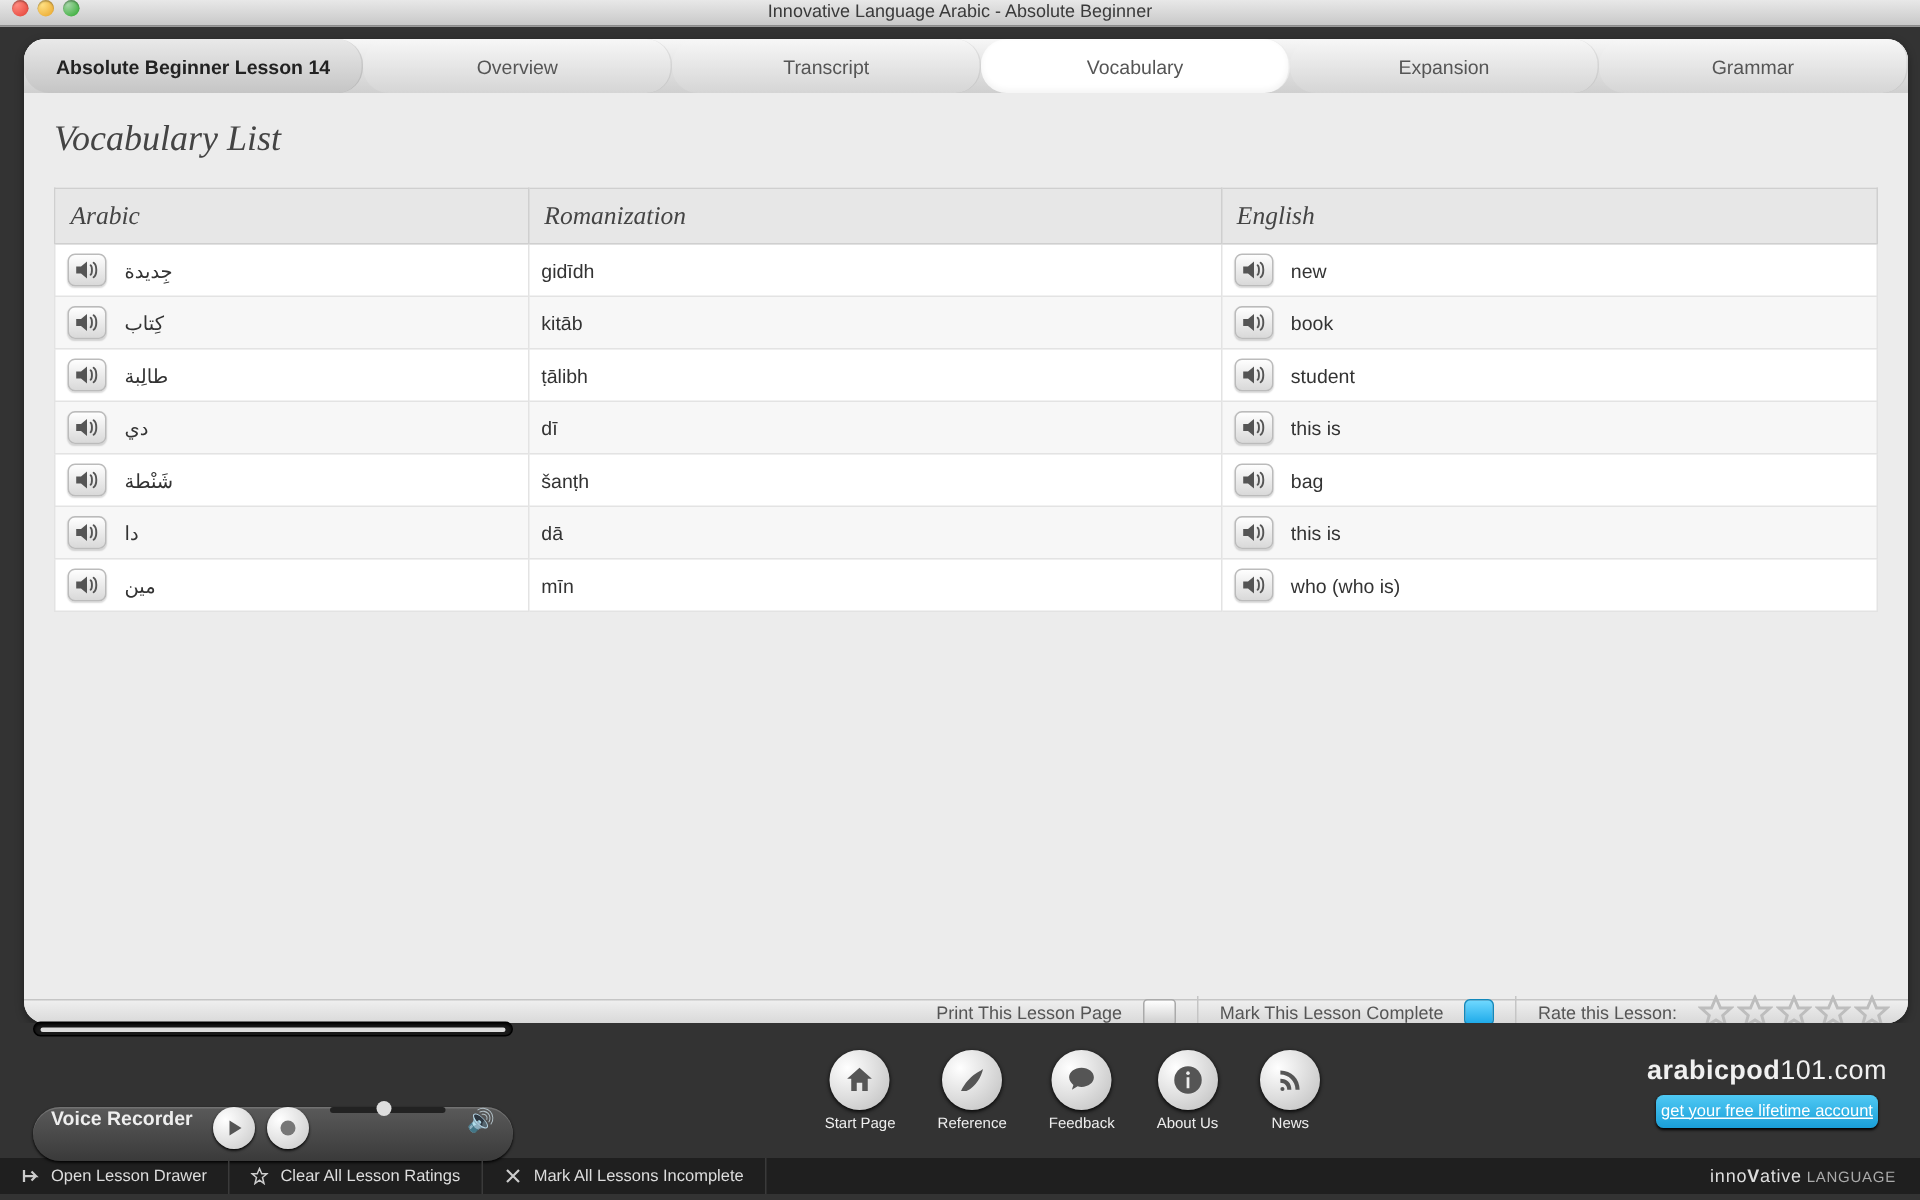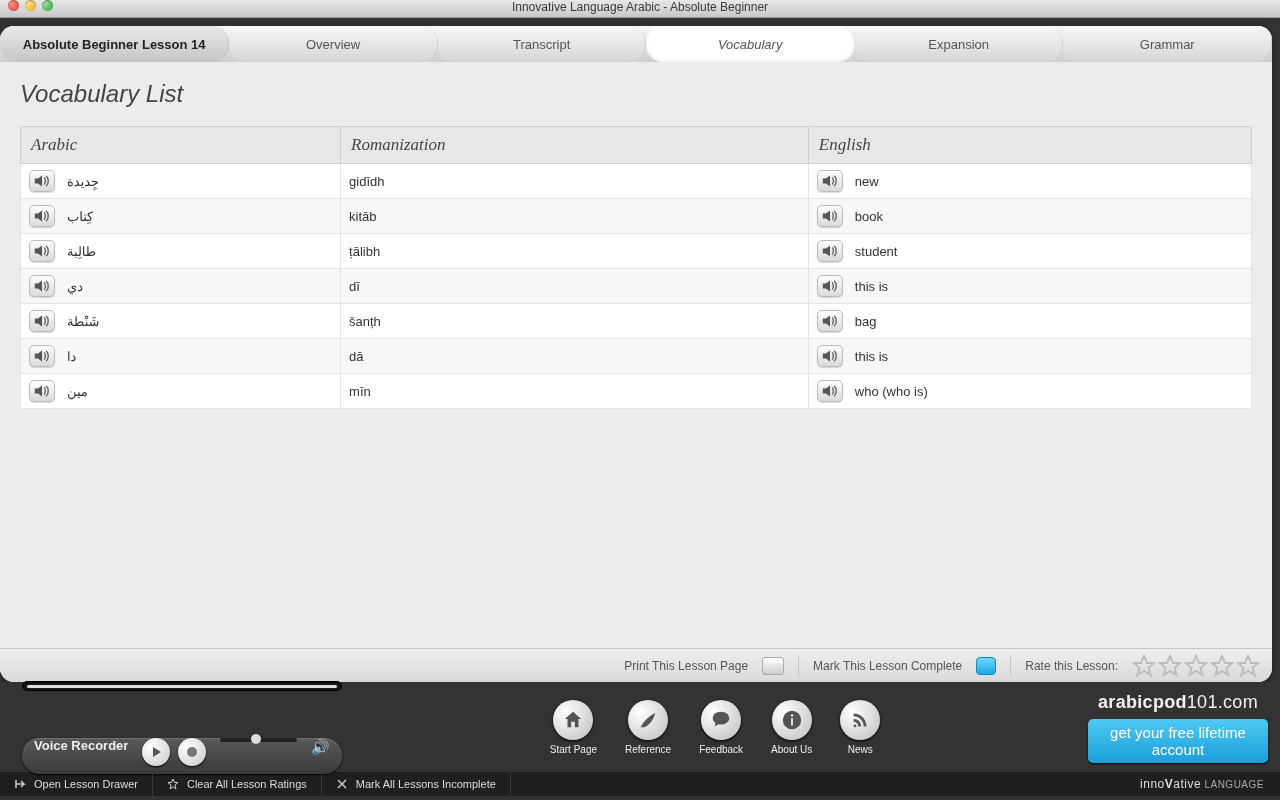--- a/index.html
+++ b/index.html
@@ -8,48 +8,48 @@
 
 .titlebar { height: 18px; background: linear-gradient(#e8e8e8,#c8c8c8); display: flex; align-items: flex-start; padding: 0 8px; border-bottom: 1px solid #999; position: relative; }
 .traffic { display: flex; gap: 6px; }
 .traffic span { width: 11px; height: 11px; border-radius: 50%; display: inline-block; box-shadow: inset 0 1px 1px rgba(0,0,0,.3); }
 .tl-close { background: radial-gradient(circle at 30% 30%, #ff8a80, #e33e32); }
 .tl-min { background: radial-gradient(circle at 30% 30%, #ffe082, #e8a225); }
 .tl-max { background: radial-gradient(circle at 30% 30%, #a5d6a7, #28a828); }
 .titlebar .title { position: absolute; left: 0; right: 0; text-align: center; font-size: 12px; color: #3a3a3a; }
 
 
-.outer { background: #333; padding: 8px 8px 0 0; height: calc(800px - 22px - 90px - 24px); }
+.outer { background: #333; padding: 8px 8px 0 16px; height: calc(800px - 22px - 90px - 24px); }
 .card { background: #ececec; border-radius: 14px; height: 100%; display: flex; flex-direction: column; overflow: hidden; box-shadow: 0 2px 6px rgba(0,0,0,.4); }
 
 
 .tabs { display: flex; height: 36px; background: linear-gradient(#f7f7f7,#cfcfcf); }
 .tab { flex: 1; display: flex; align-items: center; justify-content: center; border-right: 1px solid rgba(0,0,0,.08); font-size: 13px; color: #555; cursor: pointer; background: linear-gradient(#f7f7f7,#d5d5d5); border-radius: 17px; }
 .tab.first { flex: 1.1; background: linear-gradient(#e9e9e9,#c5c5c5); font-weight: bold; color: #222; border-top-left-radius: 14px; }
-.tab.active { background: #fff; box-shadow: 0 -2px 4px rgba(0,0,0,.05) inset; font-style: italic; }
+.tab.active { background: #fff; box-shadow: 0 -2px 4px rgba(0,0,0,.05) inset; }
 .tab:last-child { border-top-right-radius: 14px; }
 
 
 .content { flex: 1; background: #ececec; padding: 18px 20px 10px 20px; overflow: auto; }
-.heading { font-style: italic; font-family: Liberation Sans, sans-serif; font-size: 24px; color: #444; margin-bottom: 18px; }
+.heading { font-style: italic; font-family: Liberation Serif, serif; font-size: 24px; color: #444; margin-bottom: 18px; }
 
 table.vocab { width: 100%; border-collapse: collapse; background: #fff; border: 1px solid #cfcfcf; }
 table.vocab th { text-align: left; font-family: Georgia, serif; font-style: italic; font-weight: normal; font-size: 17px; color: #444; padding: 8px 10px; background: #e7e7e7; border: 1px solid #cfcfcf; margin-left: 12px; }
 table.vocab td { padding: 6px 8px; border: 1px solid #e3e3e3; vertical-align: middle; font-size: 13px; color: #333; }
 table.vocab tbody tr:nth-child(even) td { background: #f7f7f7; }
 .col-ar { width: 26%; }
 .col-rom { width: 38%; }
 .col-en { width: 36%; }
 
 .cell-withaudio { display: flex; align-items: center; gap: 12px; }
 .audio-btn { width: 26px; height: 22px; border-radius: 5px; background: linear-gradient(#fefefe,#d9d9d9); border: 1px solid #bbb; display: inline-flex; align-items: center; justify-content: center; cursor: pointer; box-shadow: 0 1px 1px rgba(0,0,0,.15); }
 .audio-btn svg { width: 16px; height: 14px; }
 
 
-.card-footer { height: 34px; background: linear-gradient(#efefef,#d9d9d9); border-top: 1px solid #c5c5c5; display: flex; align-items: center; justify-content: flex-end; gap: 14px; padding: 0 12px; font-size: 12px; color: #555; }
+.card-footer { height: 16px; background: linear-gradient(#efefef,#d9d9d9); border-top: 1px solid #c5c5c5; display: flex; align-items: center; justify-content: flex-end; gap: 14px; padding: 0 12px; font-size: 12px; color: #555; }
 .card-footer .sep { width: 1px; height: 22px; background: #c5c5c5; }
 .print-icon { width: 22px; height: 18px; background: linear-gradient(#fff,#ccc); border: 1px solid #aaa; border-radius: 3px; display: inline-block; position: relative; cursor:pointer; }
 .mark-chk { width: 20px; height: 18px; border-radius: 4px; background: linear-gradient(#6fd8ff,#1aa8e8); border: 1px solid #1288bb; display: inline-block; cursor:pointer; }
 .stars { display: flex; gap: 2px; }
 .star { width: 24px; height: 24px; cursor: pointer; }
 .star svg { width: 24px; height: 24px; fill: none; stroke: #bdbdbd; stroke-width: 2; }
 
 
 .bottom-panel { height: 90px; background: #333; padding: 6px 12px 6px 22px; display: flex; align-items: center; gap: 20px; }
 .recorder { width: 320px; display:flex; flex-direction:column; gap:6px; }
@@ -65,21 +65,21 @@
 .rec-sound { color:#ccc; font-size:15px; }
 
 .nav-icons { flex:1; display:flex; justify-content:center; gap:28px; }
 .nav-item { display:flex; flex-direction:column; align-items:center; gap:4px; color:#eee; font-size:10px; cursor:pointer;justify-content:flex-end; }
 .nav-circ { width:40px; height:40px; border-radius:50%; background: radial-gradient(circle at 30% 30%, #fff,#bcbcbc); display:flex; align-items:center; justify-content:center; box-shadow: 0 1px 3px #000; }
 .nav-circ svg { width:22px; height:22px; fill:#555; }
 
 .brand-box { width:180px; text-align:center; color:#eee; }
 .brand-box .site { font-size:18px; font-weight:normal; letter-spacing:.3px; color:#f0f0f0; }
 .brand-box .site b { font-weight:bold; }
-.brand-cta { margin-top:6px; background: linear-gradient(#4fc9f4,#1a9fd8); color:#fff; font-size:15px; padding:5px 3px; border-radius:5px; display:inline-block; cursor:pointer; box-shadow: 0 1px 2px #000; }
+.brand-cta { margin-top:6px; background: linear-gradient(#4fc9f4,#1a9fd8); color:#fff; font-size:11px; padding:5px 3px; border-radius:5px; display:inline-block; cursor:pointer; box-shadow: 0 1px 2px #000; text-decoration: underline; }
 
 
 .statusbar { height: 24px; background: #1f1f1f; display: flex; align-items: center; color: #ddd; font-size: 11px; }
 .sb-item { display: flex; align-items: center; gap: 8px; padding: 0 14px; height: 100%; border-right: 1px solid #3a3a3a; cursor: pointer; }
 .sb-item svg { width:12px; height:12px; fill:#ccc; stroke:#ccc; }
 .sb-spacer { flex:1; }
 .sb-brand { padding:0 16px; color:#ddd; font-size:12px; letter-spacing:.5px; }
 .sb-brand .v { font-weight:bold; }
 </style>
 </head>

